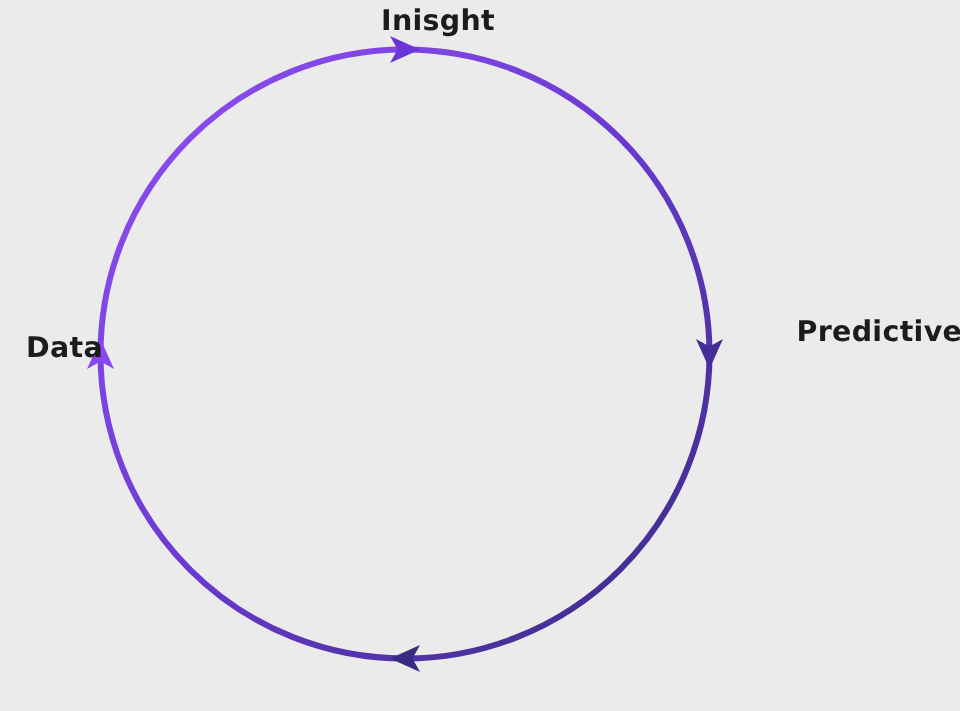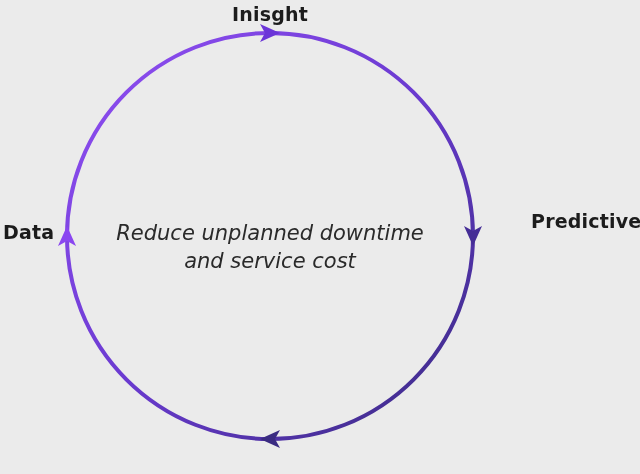--- a/index.html
+++ b/index.html
@@ -22,38 +22,38 @@
   }
   .node-label {
     position: absolute;
     font-weight: 700;
     color: #1c1c1c;
     font-size: 19px;
     line-height: 1.5;
     letter-spacing: 0.2px;
   }
   .label-top {
-    left: 180px;
+    left: 202px;
     top: 0px;
     width: 180px;
     text-align: center;
   }
   .label-right {
     left: 487px;
     top: 207px;
     width: 153px;
     text-align: left;
     line-height: 1.5;
     margin-left: 44px;
   }
   .label-left {
     left: 3px;
     top: 218px;
     width: 80px;
-    text-align: left;
+    text-align: center;
   }
   .label-bottom {
     left: 191px;
     top: 446px;
     width: 200px;
     text-align: center;
   }
   .center-text {
     position: absolute;
     left: 85px;
@@ -99,18 +99,14 @@
 
   <div class="node-label label-top">Inisght</div>
 
   <div class="node-label label-right">
     <span class="line">Predictive</span>
   </div>
 
 
   <div class="node-label label-left">Data</div>
 
-  <div class="center-text">
-    <span class="line">Reduce unplanned downtime</span>
-    <span class="line">and service cost</span>
-  </div>
 
 </div>
 
 </body></html>

